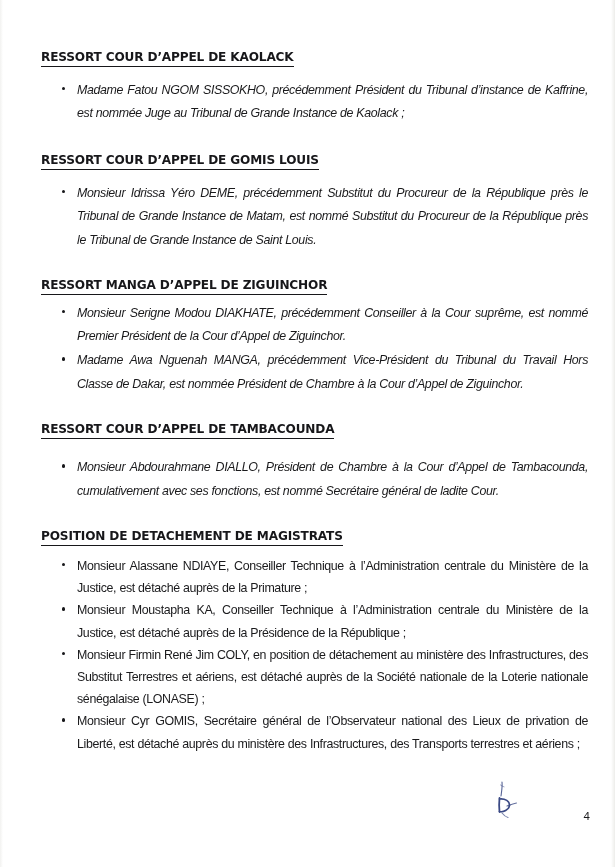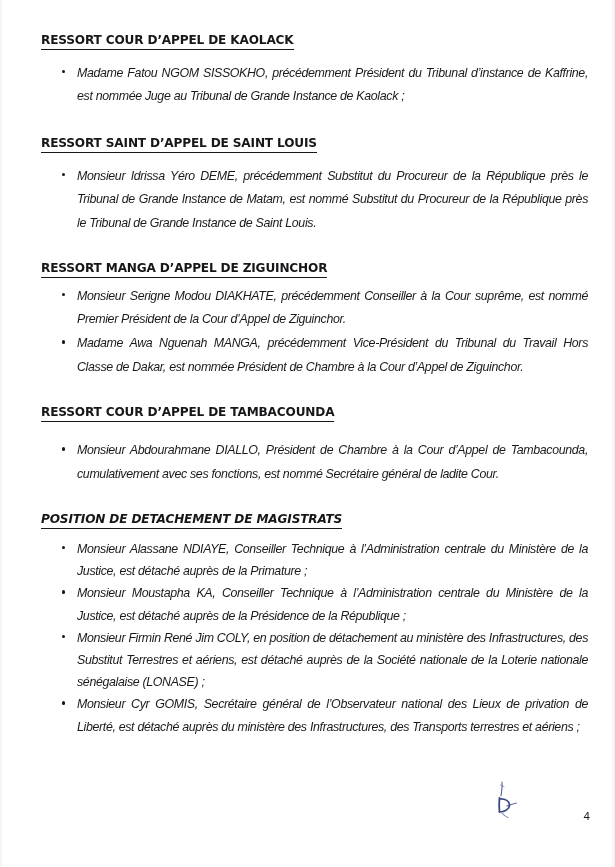--- a/index.html
+++ b/index.html
@@ -78,25 +78,25 @@
     top: 8px;
     width: 3.4px;
     height: 3.4px;
     border-radius: 50%;
     background: #17171a;
   }
   
   .sec-loose ul.bullets > li { line-height: 23.4px; margin-bottom: 0.5px; font-style: italic; }
   .sec-tight ul.bullets > li { line-height: 22.2px; margin-bottom: 0px; }
 
-  .sec-kaolack   { }
+  .sec-kaolack   { margin-top: 17px; }
   .sec-saintlouis{ margin-top: 23px; }
   .sec-ziguinchor{ margin-top: 22px; }
   .sec-tamba     { margin-top: 22px; }
-  .sec-detach    { margin-top: 22px; font-style: italic; }
+  .sec-detach    { margin-top: 22px; }
 
   .sec-kaolack ul.bullets   { margin-top: 12px; }
   .sec-saintlouis ul.bullets{ margin-top: 12px; }
   .sec-ziguinchor ul.bullets{ margin-top: 7px; }
   .sec-tamba ul.bullets     { margin-top: 17px; }
   .sec-detach ul.bullets    { margin-top: 9px; }
 
   .page-number {
     position: absolute;
     right: 25px;
@@ -128,21 +128,21 @@
       <div class="heading-wrap">
         <h2 class="section-heading">RESSORT COUR D’APPEL DE KAOLACK</h2>
       </div>
       <ul class="bullets">
         <li>Madame Fatou NGOM SISSOKHO, précédemment Président du Tribunal d’instance de Kaffrine, est nommée Juge au Tribunal de Grande Instance de Kaolack ;</li>
       </ul>
     </div>
 
     <div class="section sec-saintlouis sec-loose">
       <div class="heading-wrap">
-        <h2 class="section-heading">RESSORT SAINT D’APPEL DE SAINT LOUIS</h2>
+        <h2 class="section-heading">RESSORT COUR D’APPEL DE GOMIS LOUIS</h2>
       </div>
       <ul class="bullets">
         <li>Monsieur Idrissa Yéro DEME, précédemment Substitut du Procureur de la République près le Tribunal de Grande Instance de Matam, est nommé Substitut du Procureur de la République près le Tribunal de Grande Instance de Saint Louis.</li>
       </ul>
     </div>
 
     <div class="section sec-ziguinchor sec-loose">
       <div class="heading-wrap">
         <h2 class="section-heading">RESSORT MANGA D’APPEL DE ZIGUINCHOR</h2>
       </div>

